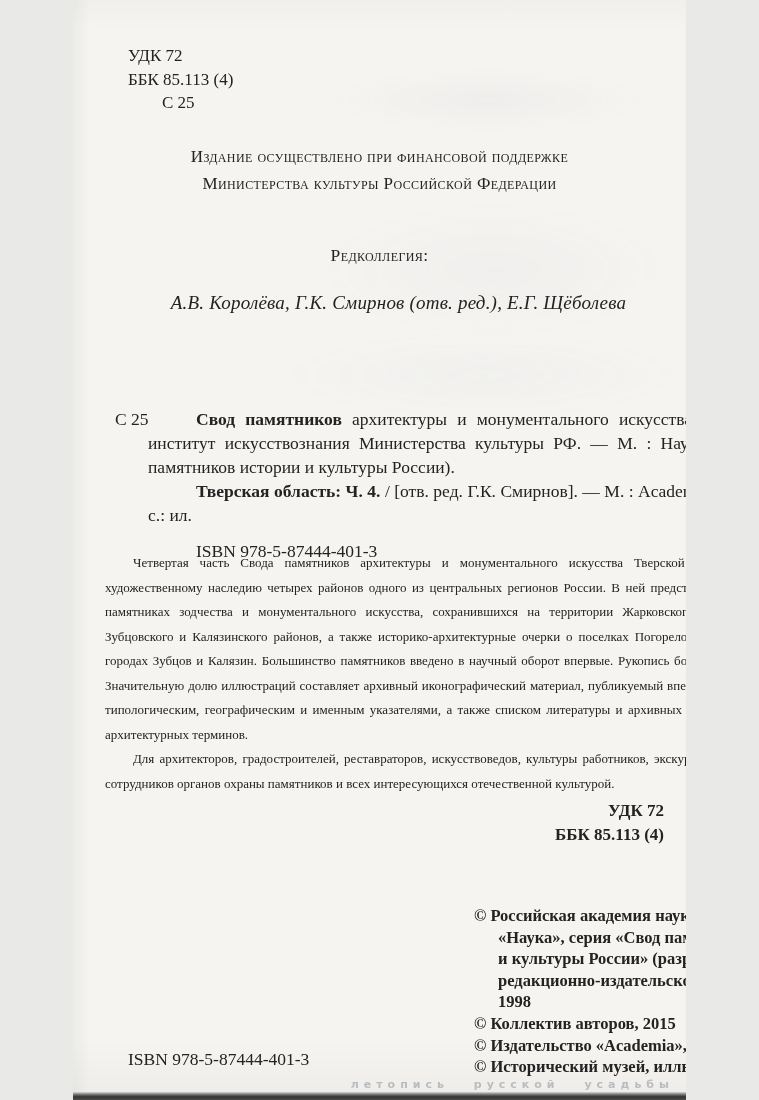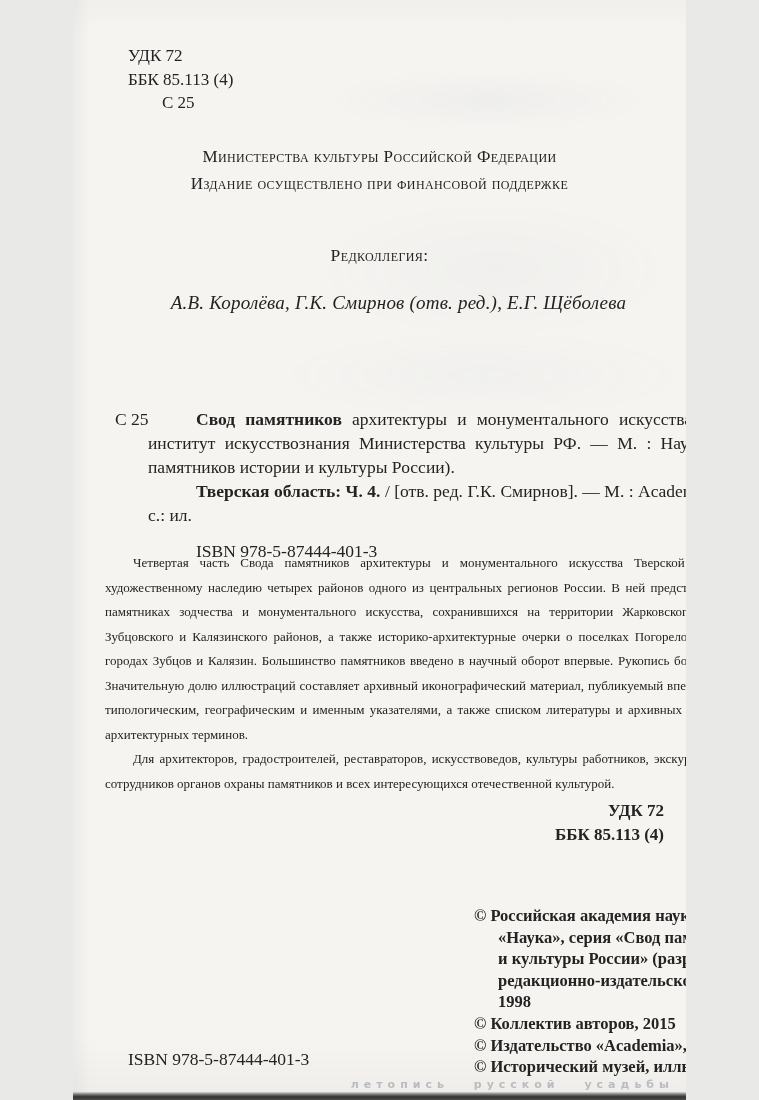--- a/index.html
+++ b/index.html
@@ -69,22 +69,22 @@
   <div class="bleed bleed-2"></div>
   <div class="bleed bleed-3"></div>
 
   <div class="top-codes">
     <div>УДК 72</div>
     <div>ББК 85.113 (4)</div>
     <div class="indent">С 25</div>
   </div>
 
   <div class="support">
+    <div>Издание осуществлено при финансовой поддержке</div>
     <div>Министерства культуры Российской Федерации</div>
-    <div>Издание осуществлено при финансовой поддержке</div>
   </div>
 
   <div class="ed-heading">Редколлегия:</div>
   <div class="ed-names">А.В. Королёва, Г.К. Смирнов (отв. ред.), Е.Г. Щёболева</div>
 
   <div class="catalog">
     <div class="catalog-code">С 25</div>
     <p class="catalog-entry"><b>Свод памятников</b><span> архитектуры и монументального искусства России / Гос. институт искусствознания Министерства культуры РФ. — М. : Наука, 1997. (Свод памятников истории и культуры России).</span></p>
     <p class="catalog-volume"><b>Тверская область: Ч. 4.</b><span> / [отв. ред. Г.К. Смирнов]. — М. : Academia, 2015. — 384 с.: ил.</span></p>
     <div class="catalog-isbn">ISBN 978-5-87444-401-3</div>

